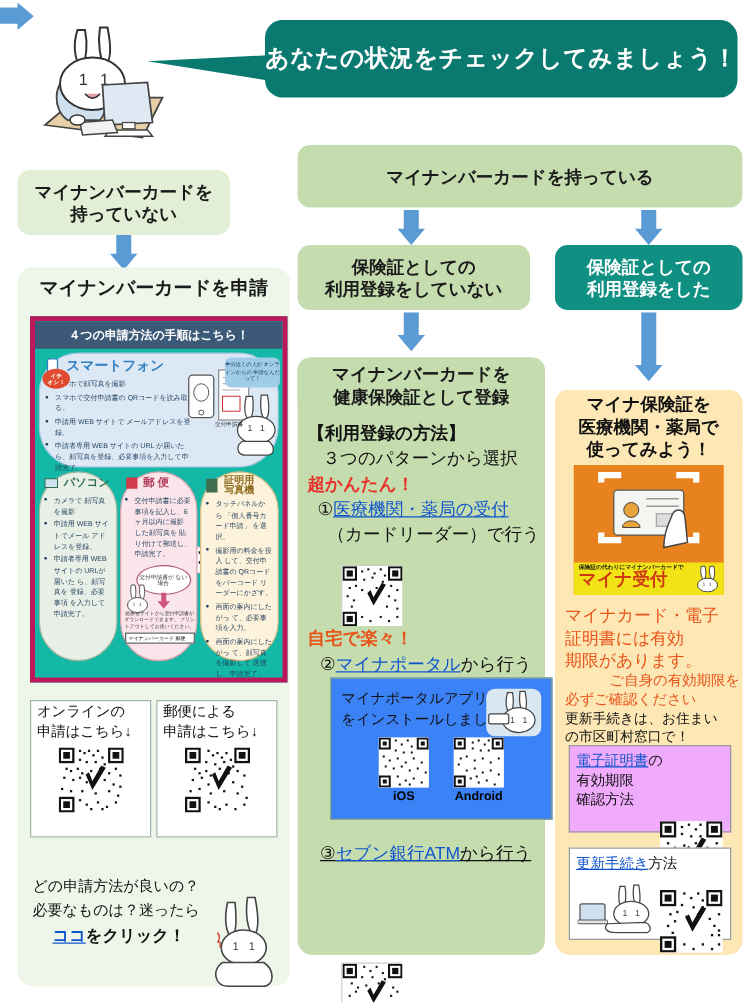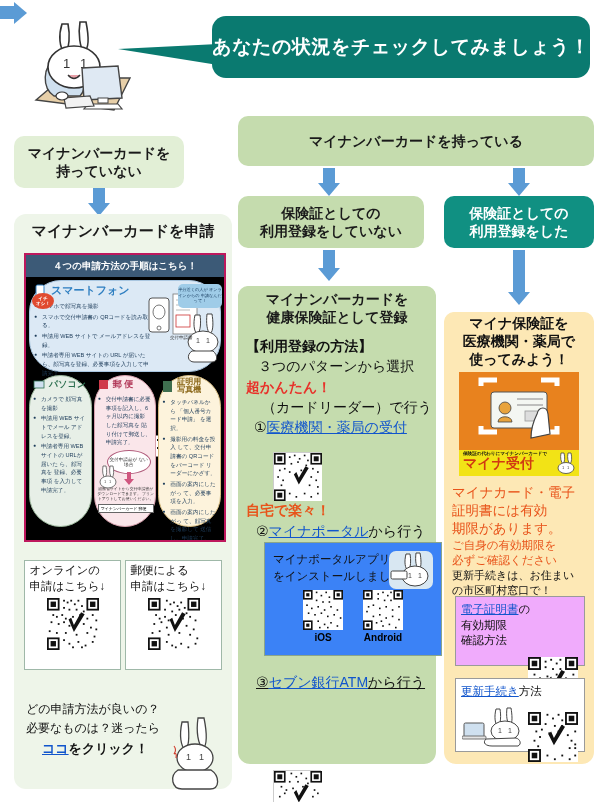--- a/index.html
+++ b/index.html
@@ -46,21 +46,21 @@
   .arw .head{position:absolute;width:0;height:0;border-left:11px solid transparent;border-right:11px solid transparent;border-top:13px solid #5b9bd5;}
   .arw-r .shaft{position:absolute;background:#5b9bd5;}
   .arw-r .head{position:absolute;width:0;height:0;border-top:11px solid transparent;border-bottom:11px solid transparent;border-left:13px solid #5b9bd5;}
   
   #left-panel{left:14px;top:214px;width:218px;height:575px;background:#eef5e9;border-radius:12px;}
   #mid-panel{left:238px;top:286px;width:198px;height:478px;background:#c5dcae;border-radius:12px;}
   #right-panel{left:444px;top:312px;width:150px;height:452px;background:#fde8b5;border-radius:12px;}
   
   #apply-title{left:14px;top:214px;width:218px;height:34px;font-size:15px;}
   
-  #poster{left:24px;top:253px;width:198px;height:285px;background:#000000;border:2px solid #be185d;overflow:hidden;}
+  #poster{left:24px;top:253px;width:198px;height:285px;background:#14b8a6;border:4px solid #be185d;overflow:hidden;}
   #poster-head{height:22px;background:#3c5a77;color:#fff;font-size:9.5px;font-weight:bold;display:flex;align-items:center;justify-content:center;}
   .pcard{position:relative;box-sizing:border-box;border-radius:32px;}
   .pcard .ph{display:flex;align-items:center;gap:4px;padding:2px 3px;font-weight:bold;font-size:11px;}
   .plist{font-size:5.6px;line-height:1.55;padding:2px 4px;color:#1d3c5a;}
   .plist li{margin-bottom:2px;list-style:none;position:relative;padding-left:8px;}
   .plist li:before{content:"●";position:absolute;left:0;top:0;font-size:5px;}
   
   .qr{background:#fff;position:relative;box-sizing:border-box;}
   
   .lnk{color:#1155cc;text-decoration:underline;}
@@ -460,24 +460,24 @@
 
 <div class="abs box mgreen" id="mid-title">
   <span>マイナンバーカードを</span>
   <span>健康保険証として登録</span>
 </div>
 
 <div class="abs" style="left:246px;top:336px;width:186px;font-size:14px;line-height:1.45;color:#111;">
   <div style="font-weight:bold;">【利用登録の方法】</div>
   <div style="padding-left:12px;">３つのパターンから選択</div>
   <div class="red" style="font-weight:bold;">超かんたん！</div>
-  <div style="padding-left:16px;">（カードリーダー）で行う</div>
   <div style="padding-left:8px;">
     <span>①</span><span class="lnk">医療機関・薬局の受付</span>
   </div>
+  <div style="padding-left:16px;">（カードリーダー）で行う</div>
 </div>
 
 <div class="abs qr" style="left:273px;top:428px;width:48px;height:48px;border:1px solid #ccc;">
   <svg width="48" height="48" viewBox="0 0 29 29">
     <rect width="29" height="29" fill="#fff"></rect>
     <g fill="#111">
         <rect x="0" y="0" width="7" height="7"></rect>
         <rect x="22" y="0" width="7" height="7"></rect>
         <rect x="0" y="22" width="7" height="7"></rect>
       </g>
@@ -733,21 +733,21 @@
       <text x="7" y="17" font-size="4" fill="#444">1</text>
         <text x="12" y="17" font-size="4" fill="#444">1</text>
     </svg>
   </div>
 </div>
 
 <div class="abs" style="left:452px;top:484px;width:140px;line-height:1.33;">
   <div class="orgred" style="font-size:13.5px;">マイナカード・電子</div>
   <div class="orgred" style="font-size:13.5px;">証明書には有効</div>
   <div class="orgred" style="font-size:13.5px;">期限があります。</div>
-  <div class="orgred" style="font-size:11.5px;">ご自身の有効期限を</div>
+  <div class="orgred" style="font-size:11.5px;text-align:right;">ご自身の有効期限を</div>
   <div class="orgred" style="font-size:11.5px;">必ずご確認ください</div>
   <div style="font-size:11px;color:#111;">更新手続きは、お住まい</div>
   <div style="font-size:11px;color:#111;">の市区町村窓口で！</div>
 </div>
 
 <div class="abs" style="left:455px;top:596px;width:128px;height:68px;background:#f0abfc;border:1px solid #9a9a9a;">
   <div style="padding:5px 0 0 5px;font-size:11.5px;line-height:1.35;color:#111;">
     <div><span class="lnk">電子証明書</span><span>の</span></div>
     <div>有効期限</div>
     <div>確認方法</div>

